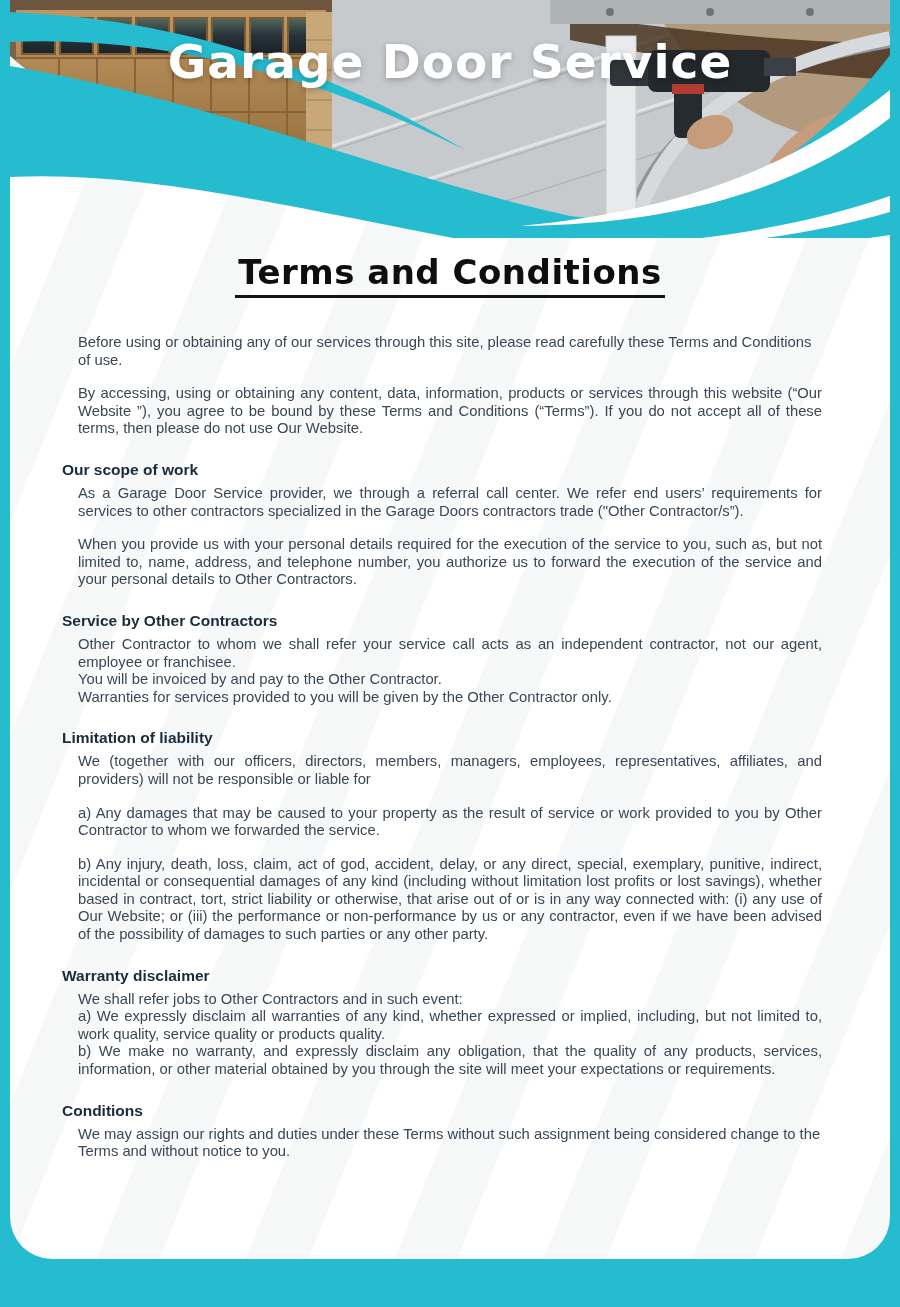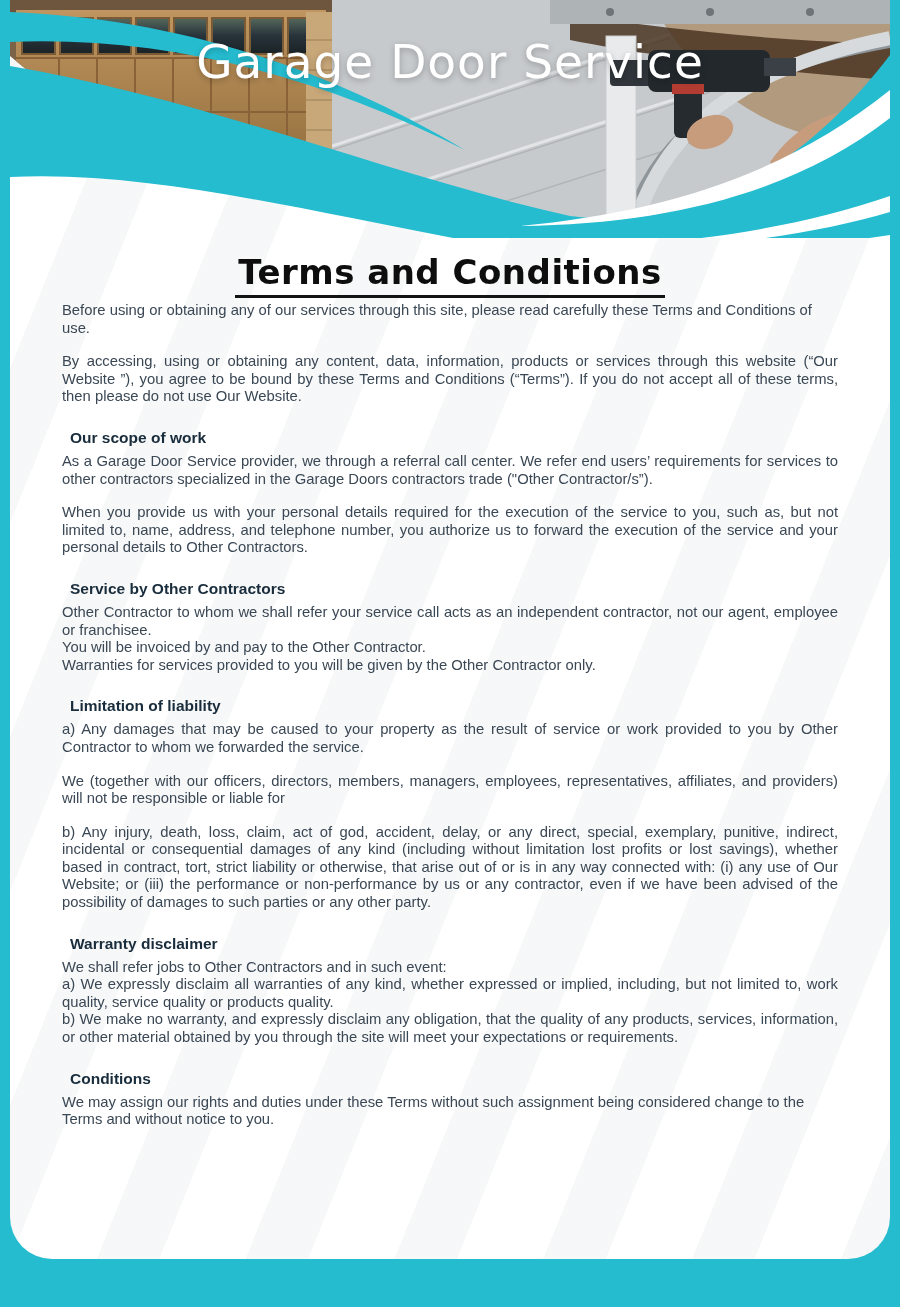--- a/index.html
+++ b/index.html
@@ -20,52 +20,52 @@
     border-bottom-left-radius:42px;
     border-bottom-right-radius:42px;
     overflow:hidden;
   }
   .header-banner{position:relative;height:238px;}
   .header-banner svg{position:absolute;inset:0;width:100%;height:100%;display:block;}
   .brand-title{
     position:absolute;left:0;right:0;top:34px;
     text-align:center;
     font-family:"DejaVu Sans", sans-serif;
-    font-weight:normal;
+    font-weight:bold;
     font-size:47px;
     color:#ffffff;
     letter-spacing:1px;
     text-shadow:0 2px 6px rgba(0,0,0,0.25);
     z-index:5;
   }
-  .title-wrap{text-align:center;margin:14px 0 4px;}
+  .title-wrap{text-align:center;margin:14px 0 36px;}
   .page-title{
     display:inline-block;
     font-family:"DejaVu Sans", sans-serif;
     font-weight:bold;
     font-size:34px;
     color:#0e0e0e;
     margin:0;
     padding:0 3px 3px;
     border-bottom:3px solid #141414;
     letter-spacing:0.5px;
   }
   .terms-body{
     padding:0 52px 6px;
     color:#3a4754;
     font-size:14.8px;
     line-height:17.6px;
   }
-  .terms-body p{margin:0 0 16px;}
+  .terms-body p{margin:0 16px 16px;}
   .terms-body p.justify{text-align:justify;}
   .terms-body h3{
     font-size:15.5px;
     line-height:19px;
     color:#182c3b;
-    margin:22px 8px 6px;
+    margin:22px 0 6px;
     font-weight:bold;
   }
 </style>
 </head>
 <body>
 
 <div class="page">
   <div class="content-panel">
 
     <div class="header-banner">
@@ -170,22 +170,22 @@
 
     <div class="terms-body">
         <p>Before using or obtaining any of our services through this site, please read carefully these Terms and Conditions of use.</p>
         <p class="justify">By accessing, using or obtaining any content, data, information, products or services through this website (“Our Website ”), you agree to be bound by these Terms and Conditions (“Terms”). If you do not accept all of these terms, then please do not use Our Website.</p>
         <h3>Our scope of work</h3>
         <p class="justify">As a Garage Door Service provider, we through a referral call center. We refer end users’ requirements for services to other contractors specialized in the Garage Doors contractors trade ("Other Contractor/s”).</p>
         <p class="justify">When you provide us with your personal details required for the execution of the service to you, such as, but not limited to, name, address, and telephone number, you authorize us to forward the execution of the service and your personal details to Other Contractors.</p>
         <h3>Service by Other Contractors</h3>
         <p class="justify">Other Contractor to whom we shall refer your service call acts as an independent contractor, not our agent, employee or franchisee.<br>You will be invoiced by and pay to the Other Contractor.<br>Warranties for services provided to you will be given by the Other Contractor only.</p>
         <h3>Limitation of liability</h3>
+        <p class="justify">We (together with our officers, directors, members, managers, employees, representatives, affiliates, and providers) will not be responsible or liable for</p>
         <p class="justify">a) Any damages that may be caused to your property as the result of service or work provided to you by Other Contractor to whom we forwarded the service.</p>
-        <p class="justify">We (together with our officers, directors, members, managers, employees, representatives, affiliates, and providers) will not be responsible or liable for</p>
         <p class="justify">b) Any injury, death, loss, claim, act of god, accident, delay, or any direct, special, exemplary, punitive, indirect, incidental or consequential damages of any kind (including without limitation lost profits or lost savings), whether based in contract, tort, strict liability or otherwise, that arise out of or is in any way connected with: (i) any use of Our Website; or (iii) the performance or non-performance by us or any contractor, even if we have been advised of the possibility of damages to such parties or any other party.</p>
         <h3>Warranty disclaimer</h3>
         <p class="justify">We shall refer jobs to Other Contractors and in such event:<br>a) We expressly disclaim all warranties of any kind, whether expressed or implied, including, but not limited to, work quality, service quality or products quality.<br>b) We make no warranty, and expressly disclaim any obligation, that the quality of any products, services, information, or other material obtained by you through the site will meet your expectations or requirements.</p>
         <h3>Conditions</h3>
         <p>We may assign our rights and duties under these Terms without such assignment being considered change to the Terms and without notice to you.</p>
       </div>
 
   </div>
 </div>
 

